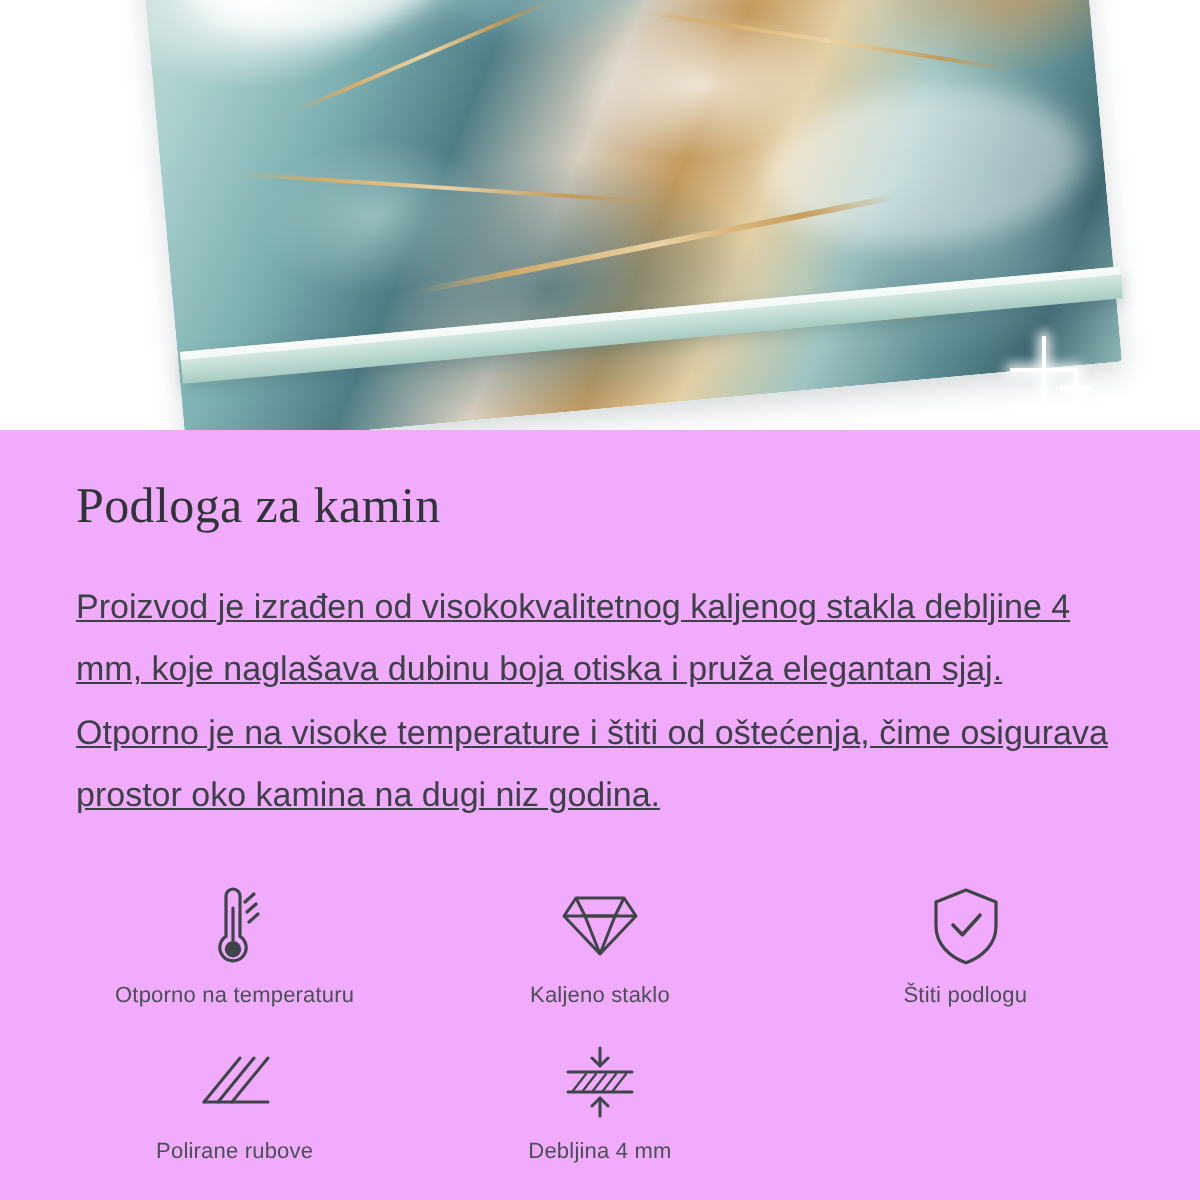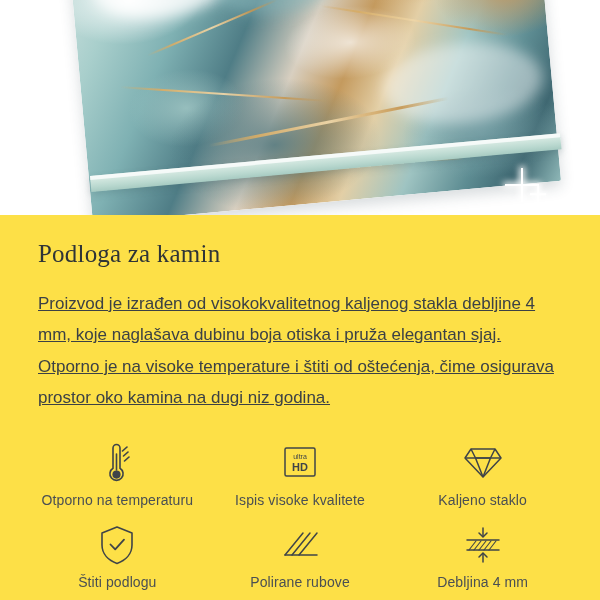--- a/index.html
+++ b/index.html
@@ -10,21 +10,21 @@
     width: 600px;
     height: 600px;
     background: #ffffff;
     font-family: "Liberation Sans", sans-serif;
     overflow: hidden;
   }
   .page {
     position: relative;
     width: 600px;
     height: 600px;
-    background: #fde047;
+    background: #f0abfc;
   }
 
   
   .hero {
     position: relative;
     width: 600px;
     height: 215px;
     overflow: hidden;
     background: #ffffff;
   }
@@ -183,21 +183,21 @@
     align-items: center;
   }
   .feature-icon {
     height: 46px;
     display: flex;
     align-items: center;
     justify-content: center;
   }
   .feature-label {
     margin-top: 6px;
-    font-size: 14px;
+    font-size: 11px;
     color: #4a4f53;
     text-align: center;
     letter-spacing: 0.1px;
   }
   svg { display: block; }
 </style>
 </head>
 <body>
 
 <div class="page">
@@ -243,30 +243,20 @@
             <line x1="22.5" y1="9" x2="27" y2="5"></line>
             <line x1="23.5" y1="14" x2="28" y2="10"></line>
             <line x1="24.5" y1="19" x2="29" y2="15"></line>
           </g>
           <circle cx="16.5" cy="32.6" r="4.1" fill="#3f4448"></circle>
         </svg>
       </div>
       <div class="feature-label">Otporno na temperaturu</div>
     </div>
 
-    <div class="feature">
-      <div class="feature-icon">
-        <svg width="44" height="40" viewBox="0 0 44 40">
-          <rect x="7" y="5" width="30" height="28" rx="1.5" fill="none" stroke="#3f4448" stroke-width="1.5"></rect>
-          <text x="22" y="16" text-anchor="middle" font-family="Liberation Sans, sans-serif" font-size="7" fill="#3f4448">ultra</text>
-          <text x="22" y="28" text-anchor="middle" font-family="Liberation Sans, sans-serif" font-size="11" font-weight="bold" fill="#3f4448">HD</text>
-        </svg>
-      </div>
-      <div class="feature-label">Ispis visoke kvalitete</div>
-    </div>
 
     <div class="feature">
       <div class="feature-icon">
         <svg width="44" height="38" viewBox="0 0 44 38">
           <g fill="none" stroke="#3f4448" stroke-width="1.5" stroke-linejoin="round">
             <path d="M10 5 H34 L40 14 L22 33 L4 14 Z"></path>
             <path d="M4 14 H40"></path>
             <path d="M10 5 L14.5 14 L22 33"></path>
             <path d="M34 5 L29.5 14 L22 33"></path>
             <path d="M14.5 14 H29.5"></path>

